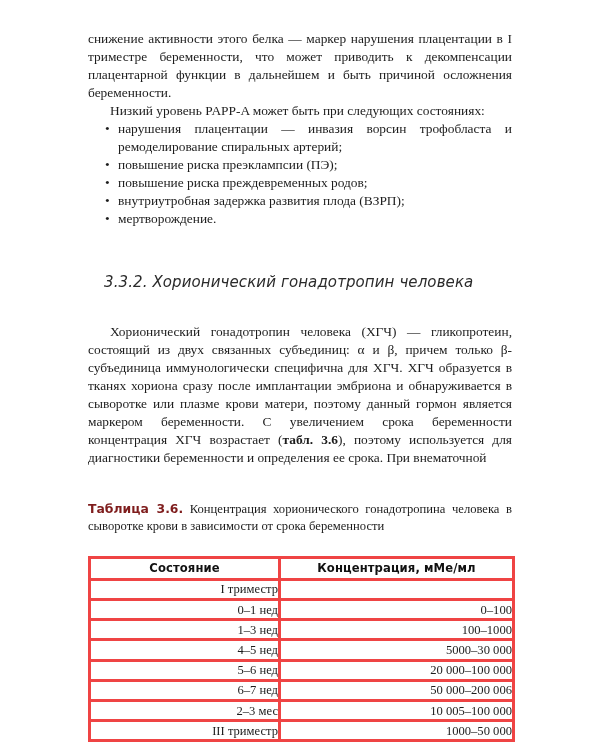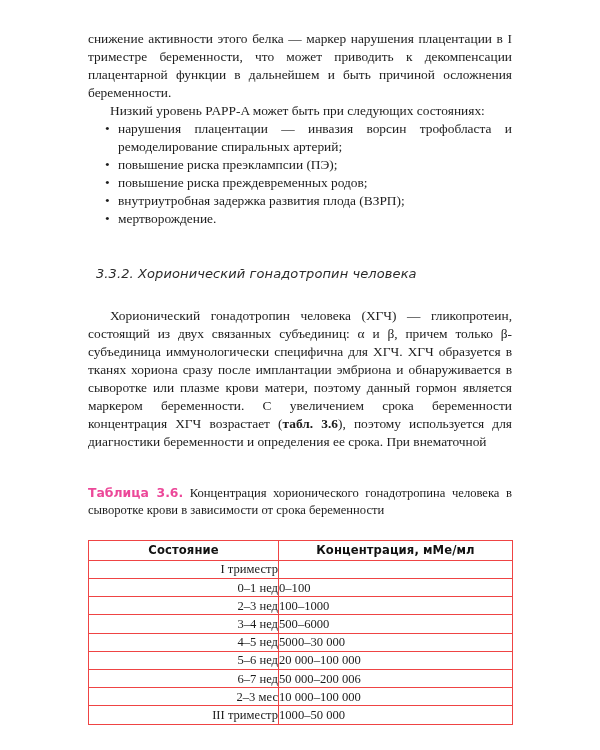--- a/index.html
+++ b/index.html
@@ -55,51 +55,51 @@
   }
   .bullet-list li .bullet-dot {
     position: absolute;
     left: 17px;
     top: 0;
     font-size: 13.4px;
     line-height: 18.05px;
   }
 
   h2.section-heading {
-    margin: 8px;
+    margin: 16px;
     font-family: "DejaVu Sans", "Liberation Sans", sans-serif;
     font-style: italic;
     font-weight: 400;
-    font-size: 13px;
+    font-size: 15px;
     line-height: 20px;
     color: #2b2b2b;
     letter-spacing: 0.1px;
   }
 
   .table-caption {
     font-size: 12.6px;
     line-height: 16.4px;
     text-align: justify;
   }
   .table-caption .caption-label {
     font-family: "DejaVu Sans", "Liberation Sans", sans-serif;
     font-weight: bold;
     font-size: 12.4px;
-    color: #ec4899;
+    color: #7f1d1d;
   }
 
   table.data-table {
     border-collapse: collapse;
     width: 424px;
     table-layout: fixed;
     margin: 0;
   }
   table.data-table td,
   table.data-table th {
-    border: 1px solid #ef4444;
+    border: 3px solid #ef4444;
     padding: 0;
     height: 17.2px;
     font-size: 12.6px;
     line-height: 16px;
     vertical-align: middle;
   }
   table.data-table th {
     font-family: "DejaVu Sans", "Liberation Sans", sans-serif;
     font-weight: bold;
     font-size: 11.6px;
@@ -109,21 +109,21 @@
     letter-spacing: 0.1px;
   }
   table.data-table td.cell-state {
     text-align: right;
     padding-left: 6px;
   }
   table.data-table td.cell-state.sub {
     padding-left: 22px;
   }
   table.data-table td.cell-value {
-    text-align: left;
+    text-align: right;
   }
   col.col-state { width: 190px; }
   col.col-value { width: 234px; }
 
   .footer {
     position: absolute;
     left: 62px;
     top: 690px;
     display: flex;
     align-items: center;
@@ -218,42 +218,38 @@
       <tbody>
         <tr>
           <td class="cell-state">I триместр</td>
           <td class="cell-value"></td>
         </tr>
         <tr>
           <td class="cell-state sub">0–1 нед</td>
           <td class="cell-value">0–100</td>
         </tr>
         <tr>
-          <td class="cell-state sub">2–3 нед</td>
+          <td class="cell-state sub">1–3 нед</td>
           <td class="cell-value">100–1000</td>
-        </tr>
-        <tr>
-          <td class="cell-state sub">3–4 нед</td>
-          <td class="cell-value">500–6000</td>
         </tr>
         <tr>
           <td class="cell-state sub">4–5 нед</td>
           <td class="cell-value">5000–30 000</td>
         </tr>
         <tr>
           <td class="cell-state sub">5–6 нед</td>
           <td class="cell-value">20 000–100 000</td>
         </tr>
         <tr>
           <td class="cell-state sub">6–7 нед</td>
           <td class="cell-value">50 000–200 006</td>
         </tr>
         <tr>
           <td class="cell-state sub">2–3 мес</td>
-          <td class="cell-value">10 000–100 000</td>
+          <td class="cell-value">10 005–100 000</td>
         </tr>
         <tr>
           <td class="cell-state">III триместр</td>
           <td class="cell-value">1000–50 000</td>
         </tr>
 
       </tbody>
     </table>
 
   </div>

